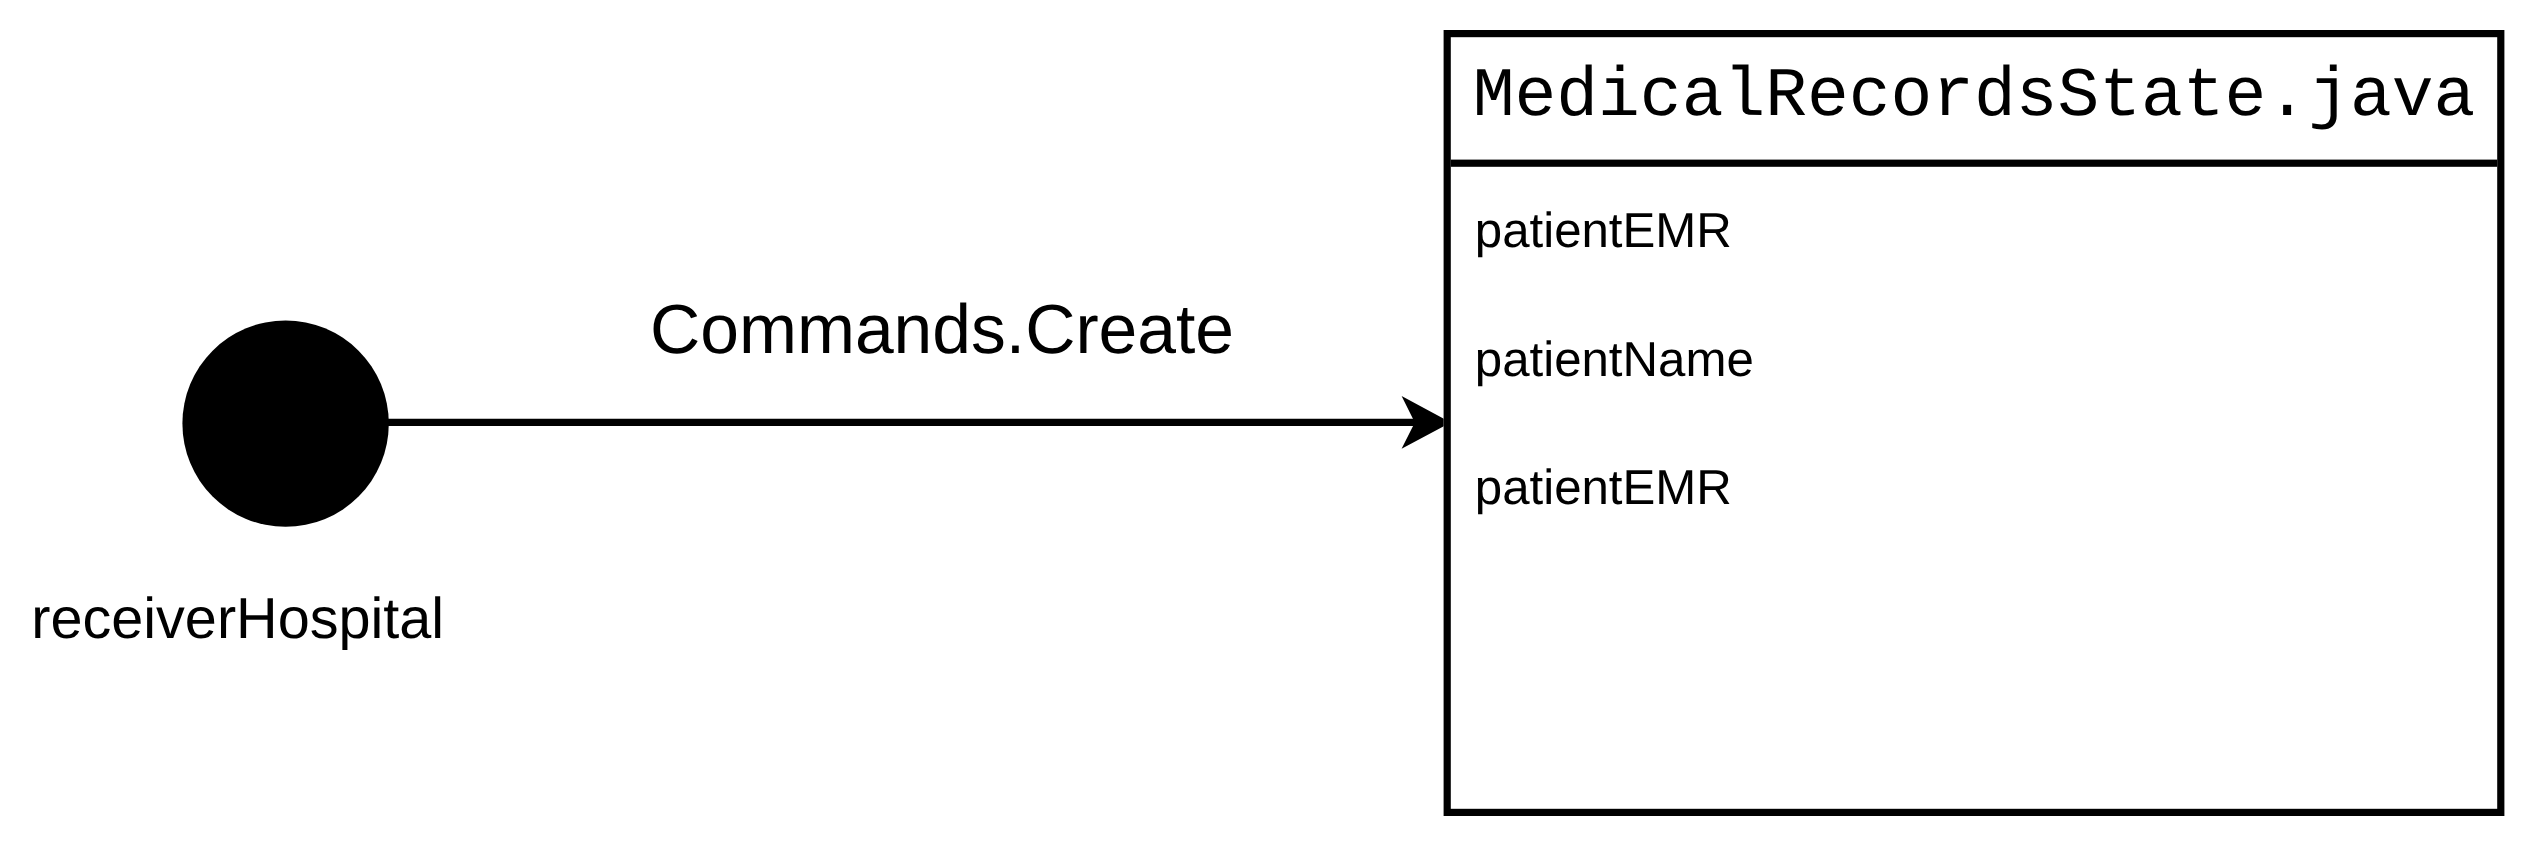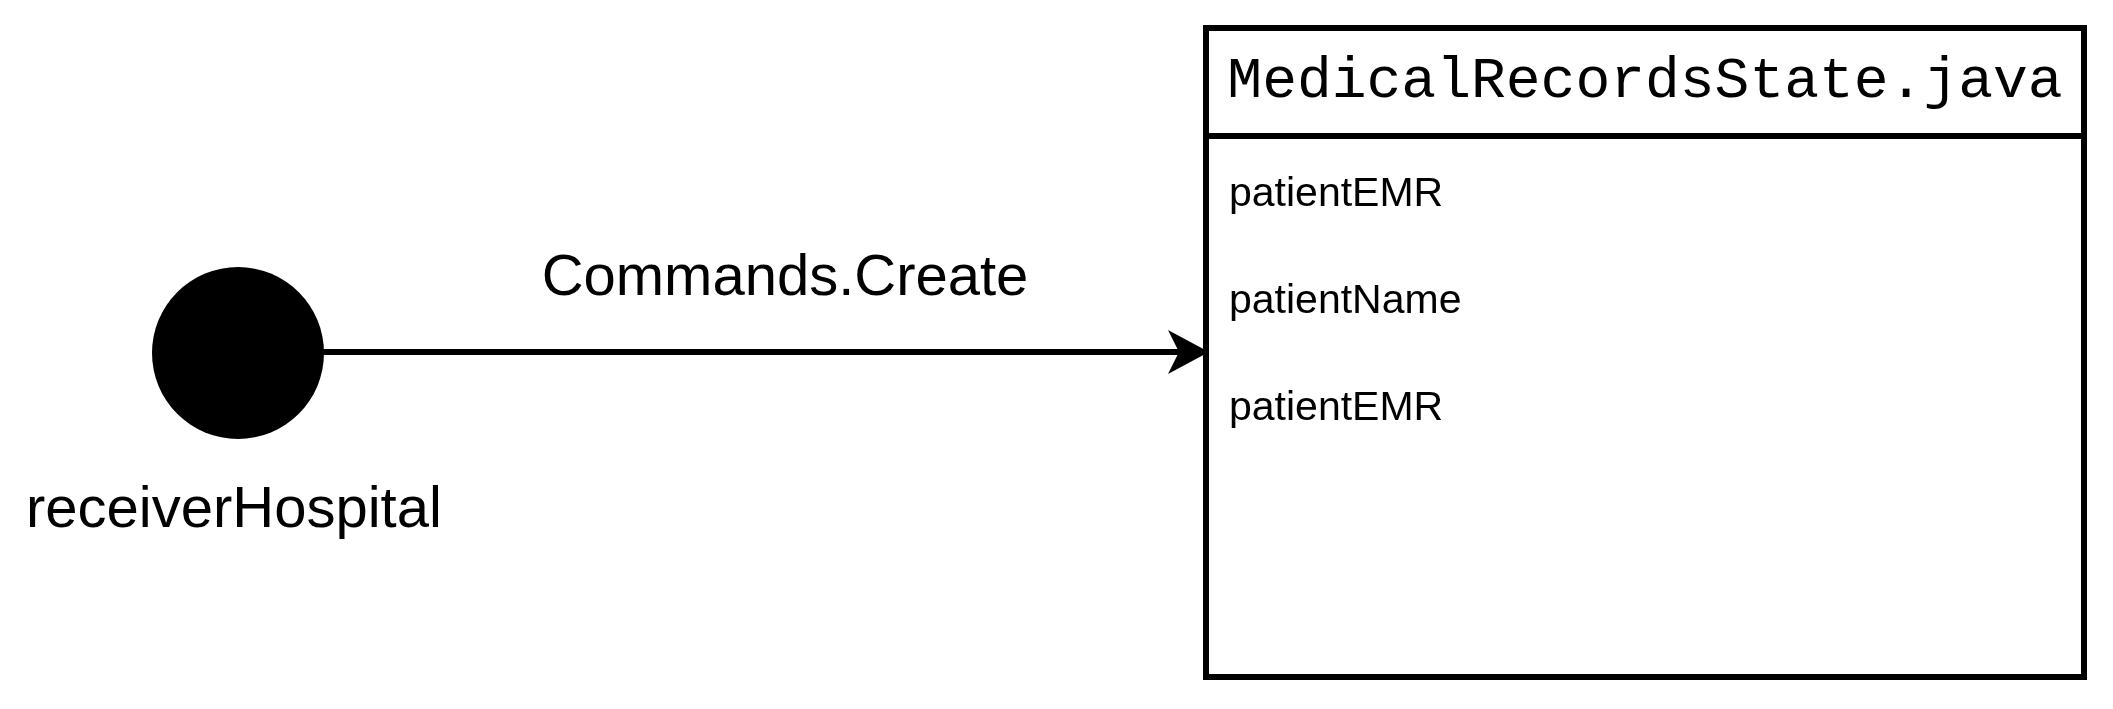--- a/index.html
+++ b/index.html
@@ -20,22 +20,22 @@
     position: absolute;
     left: 0;
     top: 0;
     width: 2113px;
     height: 709px;
     pointer-events: none;
   }
   .actor-label {
     position: absolute;
     left: 26px;
-    top: 474px;
-    font-size: 58px;
+    top: 489px;
+    font-size: 48px;
     line-height: 1.15;
     white-space: nowrap;
   }
   .arrow-label {
     position: absolute;
     left: 741px;
     top: 242px;
     transform: translateX(-50%);
     font-size: 58px;
     line-height: 1.15;

